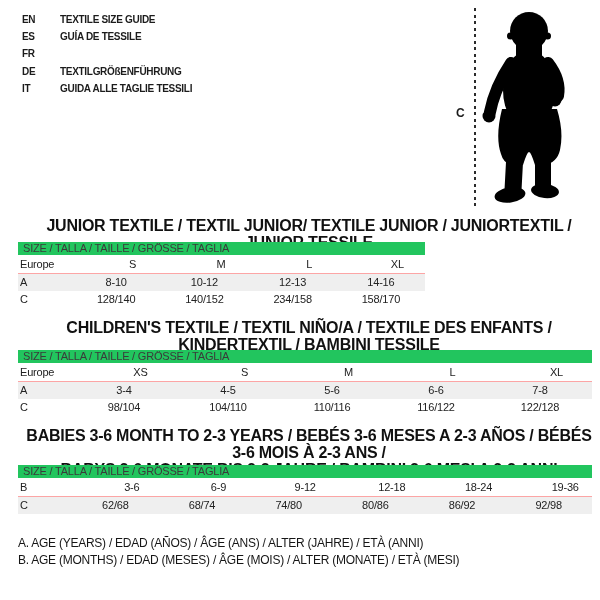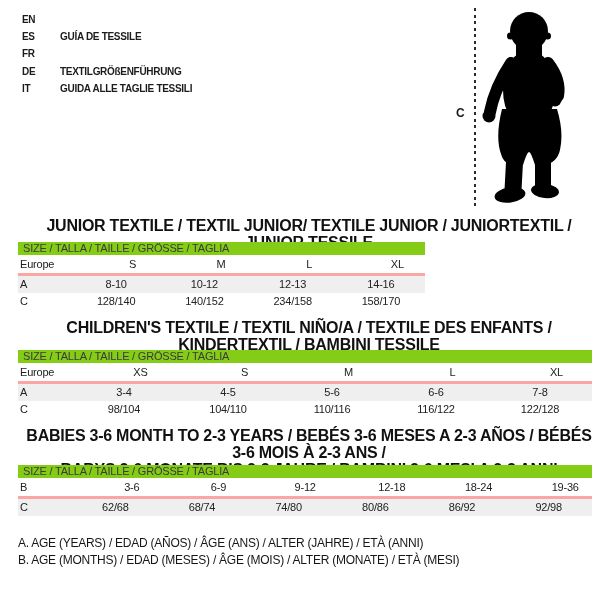--- a/index.html
+++ b/index.html
@@ -12,41 +12,42 @@
   .lang-row{display:flex;line-height:17.2px;font-weight:bold;font-size:10px;letter-spacing:-0.3px;}
   .lang-code{width:38px;flex:0 0 38px;}
   
   .measure-line{position:absolute;left:474px;top:8px;width:2px;height:201px;
     background:repeating-linear-gradient(#2b2b2b 0 3px, transparent 3px 6.5px);}
   .measure-label{position:absolute;left:456px;top:106px;font-weight:bold;font-size:12px;}
   .baby{position:absolute;left:482px;top:5px;}
   
   .theading{position:absolute;left:18px;font-weight:bold;font-size:16px;letter-spacing:-0.25px;
     color:#111;white-space:pre-line;line-height:17px;text-align:center;}
-  .size-bar{position:absolute;left:18px;height:13px;background:#84cc16;
+  .size-bar{position:absolute;left:18px;height:13px;background:#22c55e;
     font-size:11px;line-height:13px;color:#3a3a3a;padding-left:5px;box-sizing:border-box;letter-spacing:-0.2px;}
   .trows{position:absolute;left:18px;}
   .trow{display:flex;height:17px;line-height:17px;font-size:11px;letter-spacing:-0.2px;color:#222;}
-  .trow.first{height:17px;border-bottom:3px solid #fca5a5;gap:33px;}
+  .trow.first{height:17px;border-bottom:1px solid #fca5a5;gap:33px;}
   .trow.shade{background:#efefef;}
   .tcell{flex:1;text-align:center;}
   .tcell.label{flex:0 0 52px;text-align:left;padding-left:2px;}
   
   .w-junior{width:407px;}
   .w-full{width:574px;}
   
   .footnotes{position:absolute;left:18px;top:535px;}
   .footnote{font-weight:normal;font-size:12px;line-height:17.2px;letter-spacing:-0.25px;color:#161616;}
 </style>
 </head>
 <body>
 
 <div class="langs">
   <div class="lang-row">
     <span class="lang-code">EN</span>
+    <span class="lang-title">TEXTILE SIZE GUIDE</span>
   </div>
   <div class="lang-row">
     <span class="lang-code">ES</span>
     <span class="lang-title">GUÍA DE TESSILE</span>
   </div>
   <div class="lang-row">
     <span class="lang-code">FR</span>
   </div>
   <div class="lang-row">
     <span class="lang-code">DE</span>

